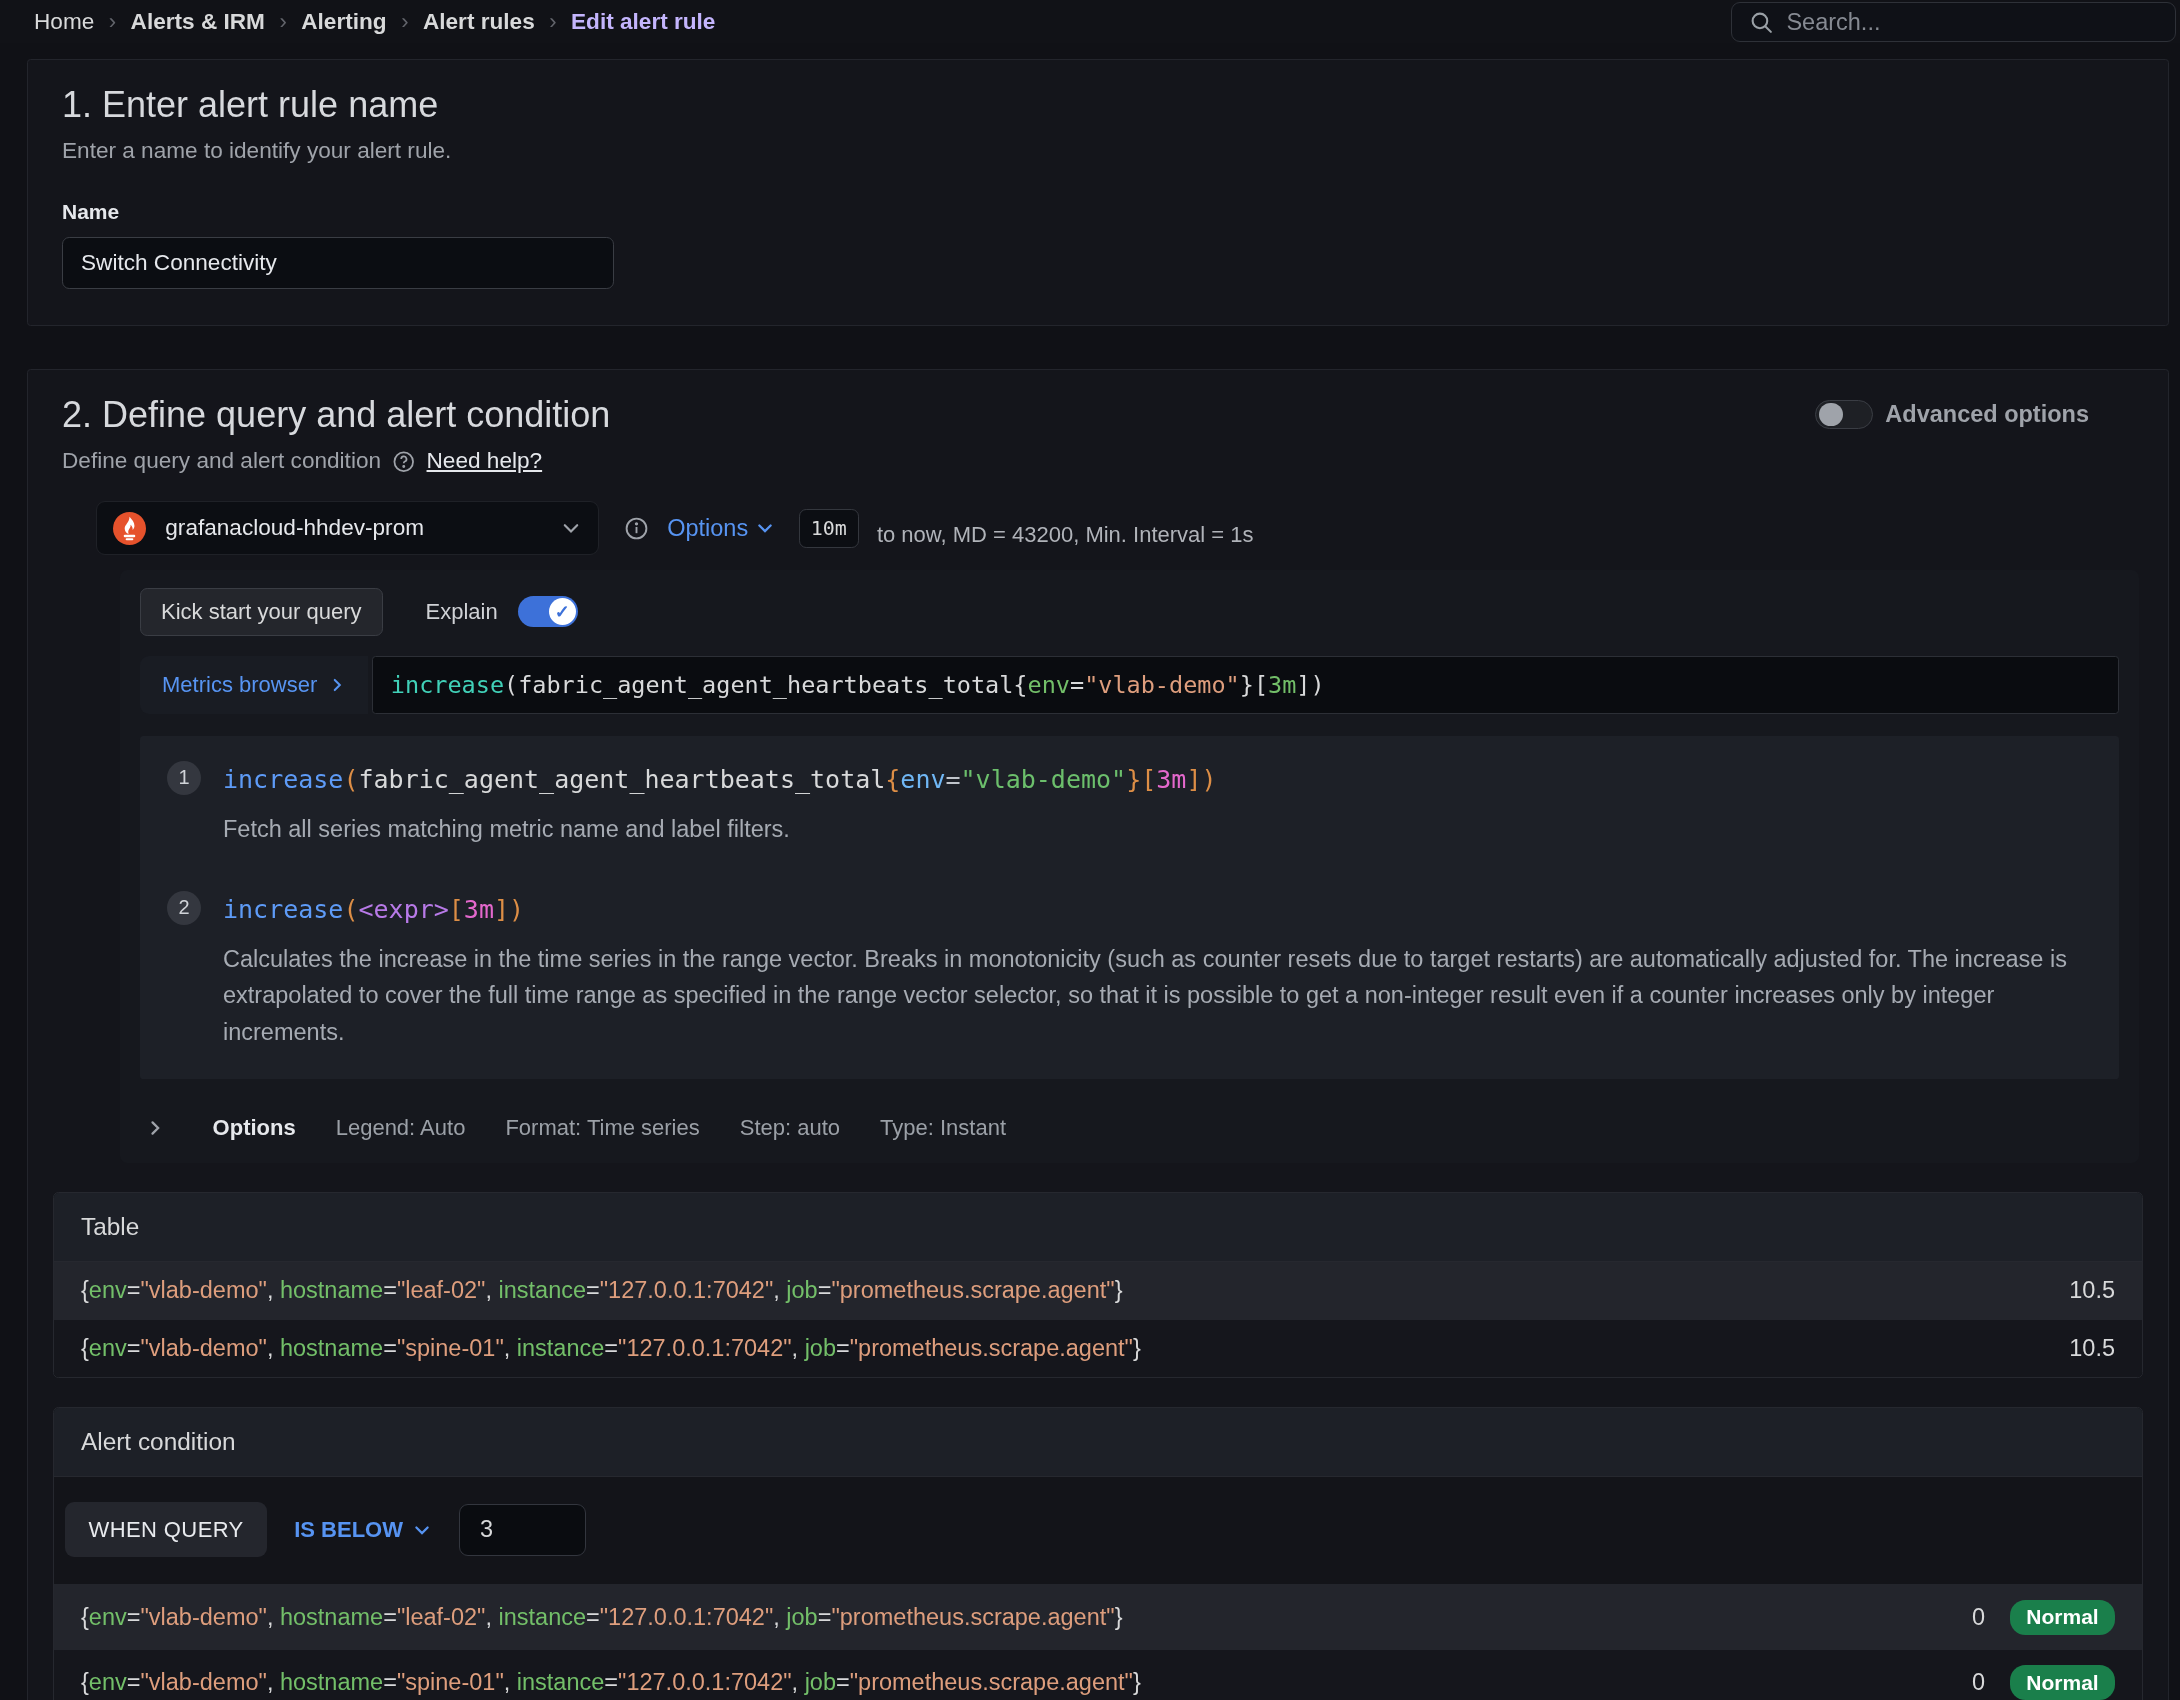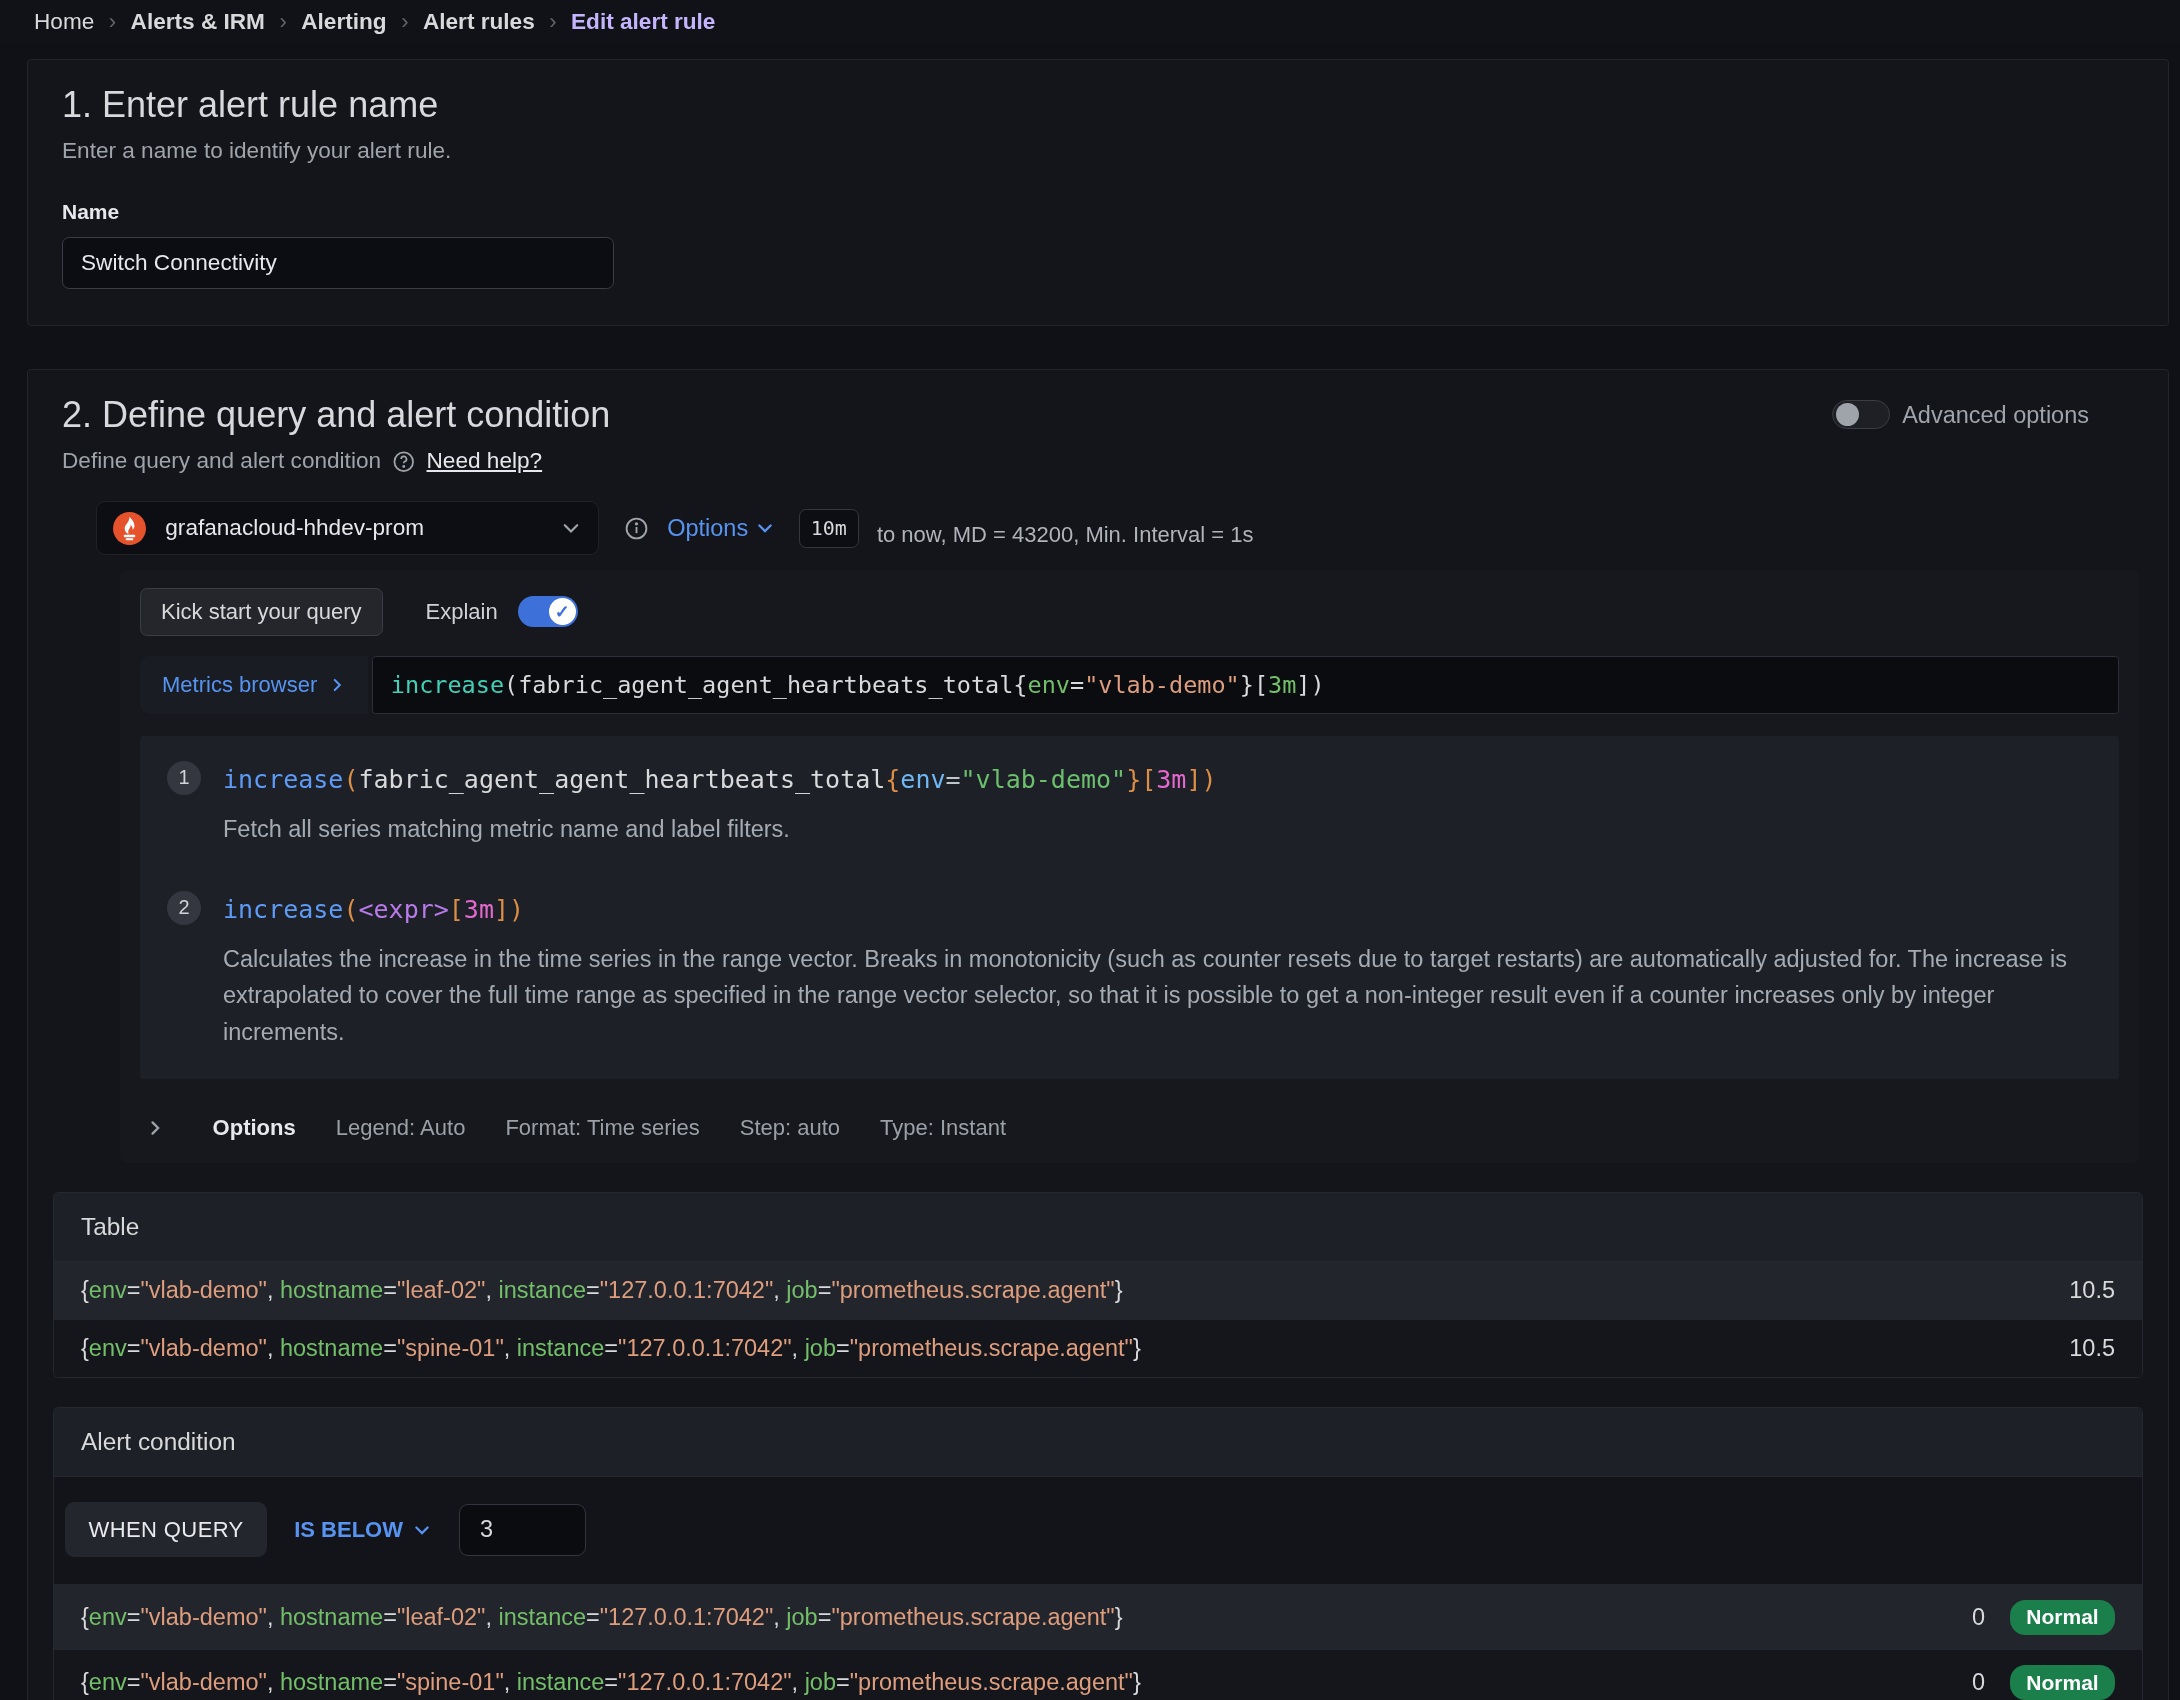--- a/index.html
+++ b/index.html
@@ -47,21 +47,21 @@
   .text-input {
     display:block; margin:12.7px 0 0 9px; width:552px; height:52px;
     background:#0b0d12; border:0.9px solid #3a3d44; border-radius:7.2px;
     color:#e6e8ec; font-size:22.6px; padding:0 18px; outline:none;
     font-family:"Liberation Sans",sans-serif;
   }
 
   
   .section.step2 { margin-top:43px; padding-bottom:14.5px; }
   .s2-head { display:flex; align-items:center; justify-content:space-between; }
-  .adv-wrap { display:flex; align-items:flex-end; gap:12px; margin-right:54px; }
+  .adv-wrap { display:flex; align-items:center; gap:12px; margin-right:54px;font-weight:bold; }
   .adv-label { font-size:23.5px; color:#9fa3aa; }
 
   .toggle-off {
     width:58px; height:29px; border-radius:14.5px; background:#1e2025;
     border:0.9px solid #3a3d44; position:relative; cursor:pointer;
   }
   .toggle-off .knob {
     position:absolute; left:2.7px; top:1.8px; width:23.5px; height:23.5px;
     border-radius:50%; background:#9fa3aa;
   }
@@ -202,20 +202,29 @@
     <span class="bc-item home">Home</span>
     <span class="bc-sep">›</span>
     <span class="bc-item">Alerts &amp; IRM</span>
     <span class="bc-sep">›</span>
     <span class="bc-item">Alerting</span>
     <span class="bc-sep">›</span>
     <span class="bc-item">Alert rules</span>
     <span class="bc-sep">›</span>
     <span class="bc-item current">Edit alert rule</span>
   </nav>
+  <div class="search-box">
+    <span>
+      <svg width="25" height="25" viewBox="0 0 24 24" fill="none" stroke="#9aa0a6" stroke-width="2" stroke-linecap="round">
+          <circle cx="10.5" cy="10.5" r="7"></circle>
+          <line x1="15.8" y1="15.8" x2="21" y2="21"></line>
+        </svg>
+    </span>
+    <input class="search-input" placeholder="Search..." style="">
+  </div>
 </div>
 
 <section class="section">
   <h2 class="section-title">1. Enter alert rule name</h2>
   <div class="section-sub">
     <span>Enter a name to identify your alert rule.</span>
   </div>
   <div class="field-label">Name</div>
   <input class="text-input" value="Switch Connectivity" style="">
 </section>

